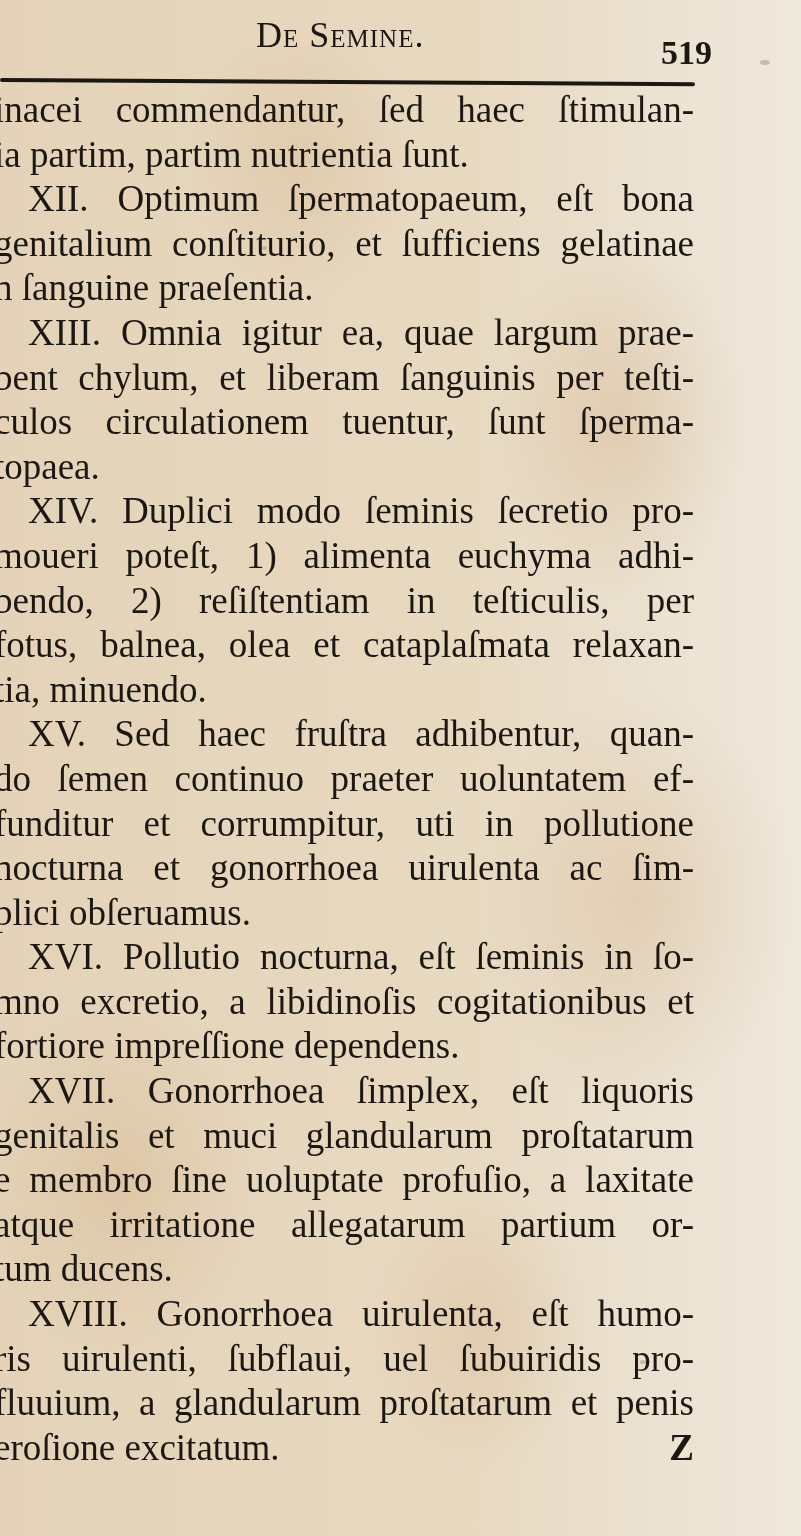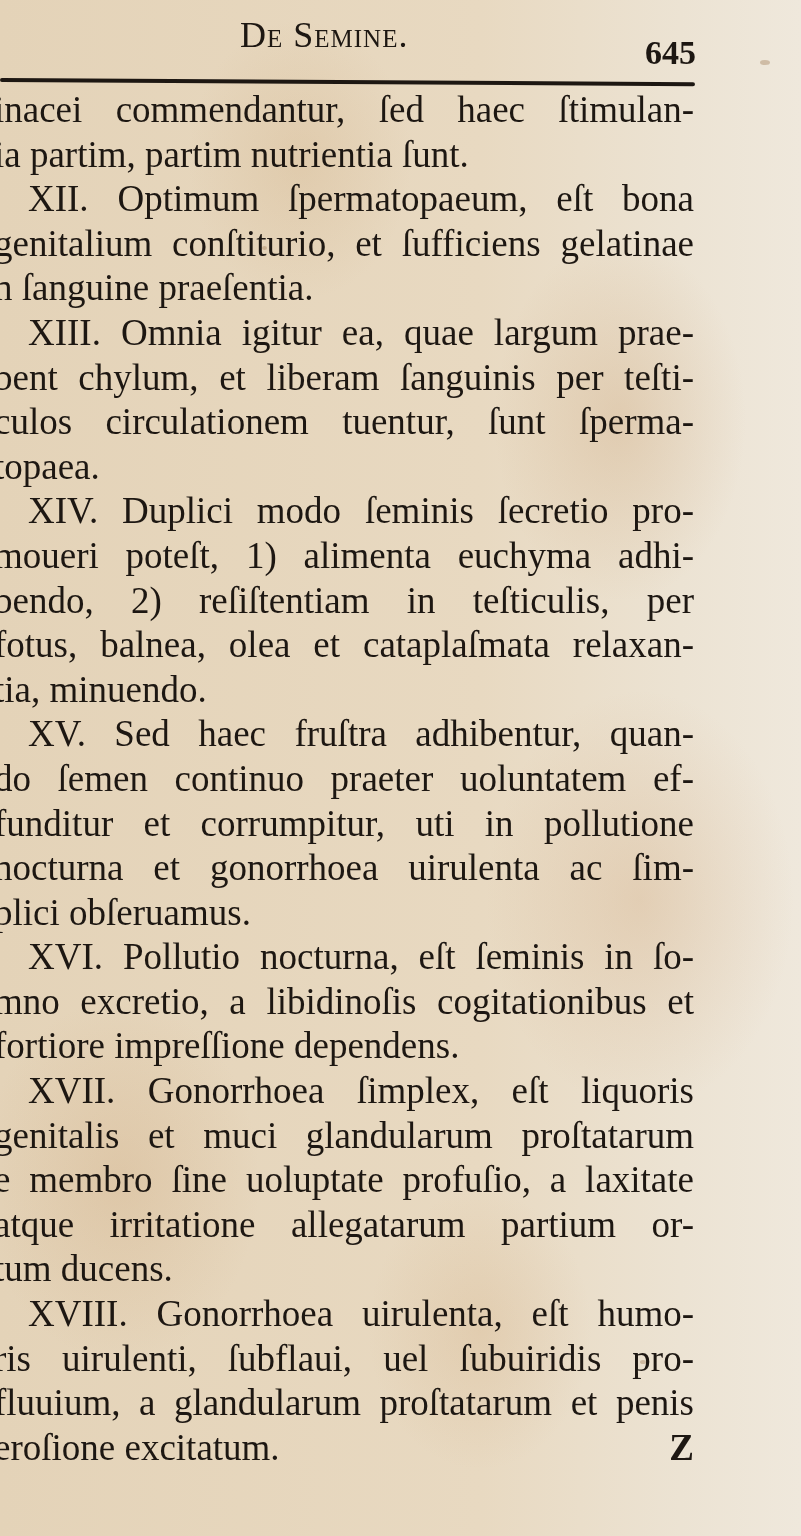--- a/index.html
+++ b/index.html
@@ -14,21 +14,21 @@
     position: absolute; inset: 0;
     background:
       radial-gradient(ellipse 180px 260px at 620px 420px, rgba(196,150,100,0.28), transparent 70%),
       radial-gradient(ellipse 160px 200px at 300px 160px, rgba(200,160,110,0.22), transparent 70%),
       radial-gradient(ellipse 220px 300px at 640px 900px, rgba(200,150,100,0.25), transparent 70%),
       radial-gradient(ellipse 200px 260px at 120px 1180px, rgba(196,150,100,0.22), transparent 70%),
       radial-gradient(ellipse 160px 200px at 480px 1330px, rgba(200,155,105,0.2), transparent 70%),
       linear-gradient(90deg, #e4d3b8 0%, #e8d9c1 60%, #ece3d3 85%, #efe8dc 100%);
   }
   .running-head {
-    position: absolute; top: 14px; left: 0; width: 700px; height: 50px;
+    position: absolute; top: 14px; left: 16px; width: 700px; height: 50px;
   }
   .head-title {
     position: absolute; left: 240px; top: 0;
     font-size: 36px; letter-spacing: 1px; font-variant: small-caps;
   }
   .page-number {
     position: absolute; left: 645px; top: 20px;
     font-size: 34px; font-weight: bold;
   }
   .rule {
@@ -53,21 +53,21 @@
 <body>
 
 <div class="page">
 
   <div class="spot" style="left:262px;top:246px;width:5px;height:4px;"></div>
   <div class="spot" style="left:760px;top:60px;width:10px;height:5px;"></div>
   <div class="spot" style="left:640px;top:1360px;width:6px;height:4px;"></div>
 
   <div class="running-head">
     <span class="head-title">De Semine.</span>
-    <span class="page-number">645</span>
+    <span class="page-number">519</span>
   </div>
   <div class="rule"></div>
 
   <div class="body-text">
 
     <span class="line just">inacei commendantur, ſed haec ſtimulan-</span>
     <span class="line">ia partim, partim nutrientia ſunt.</span>
 
     <span class="line just indent">XII. Optimum ſpermatopaeum, eſt bona</span>
     <span class="line just">genitalium conſtiturio, et ſufficiens gelatinae</span>

